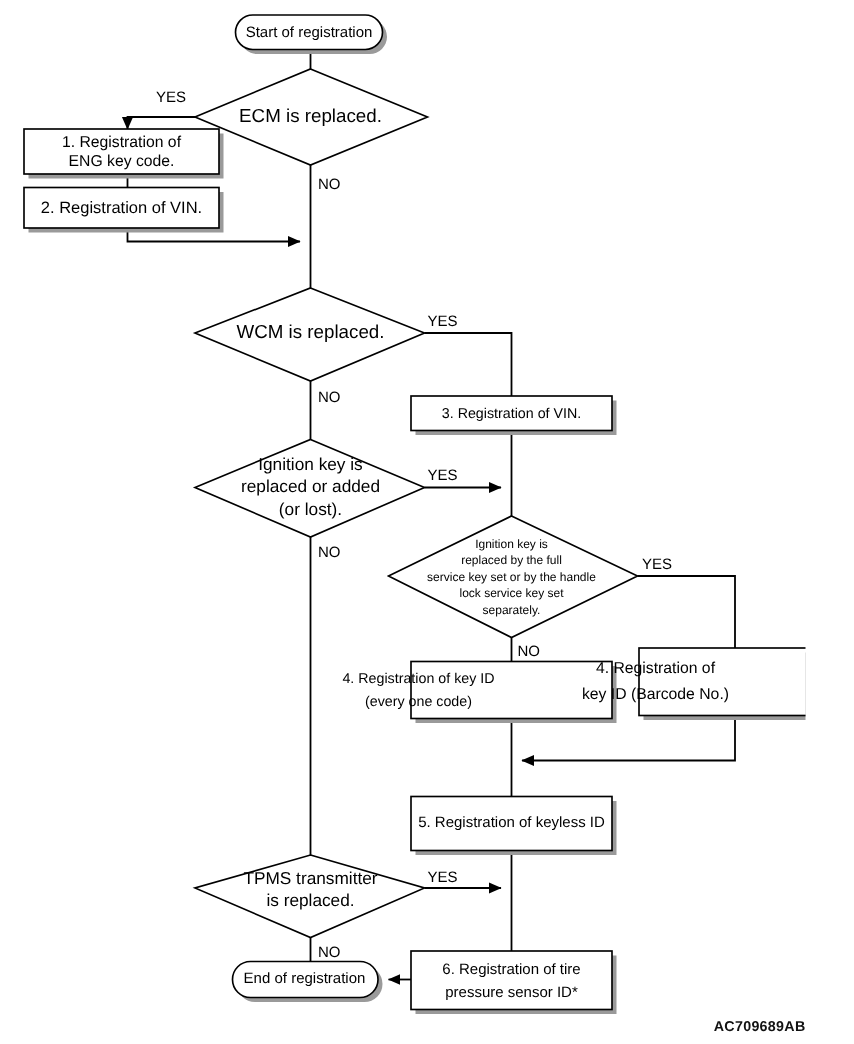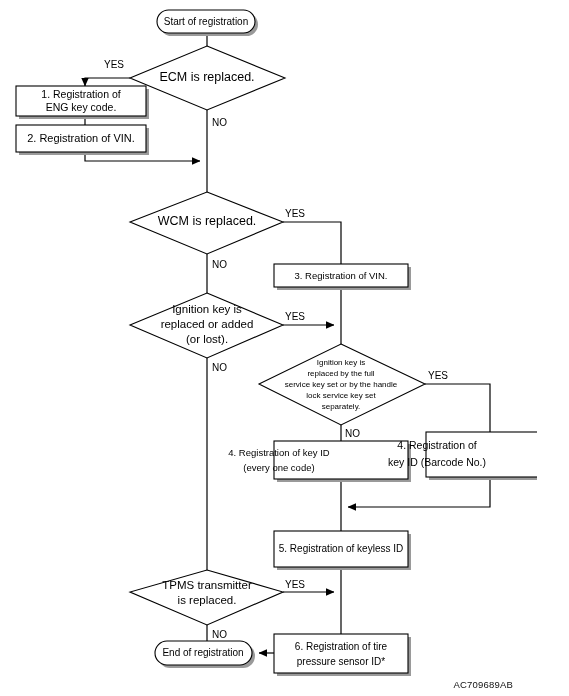--- a/index.html
+++ b/index.html
@@ -28,25 +28,25 @@
     text-anchor: middle;
     dominant-baseline: middle;
   }
   .edge-label {
     font-family: "Liberation Sans", sans-serif;
     font-size: 10px;
     fill: #000000;
   }
   .corner-code {
     position: absolute;
-    right: 24px;
+    right: 0;
     bottom: 6px;
     font-family: "Liberation Sans", sans-serif;
     font-size: 9.5px;
-    font-weight: normal;
+    font-weight: bold;
     letter-spacing: 0.2px;
     color: #111111;
   }
   .shape-fill { fill: #ffffff; }
   .shape-stroke { stroke: #000000; stroke-width: 1.1; }
   .shadow { fill: #9a9a9a; }
   .conn { stroke: #000000; stroke-width: 1.2; fill: none; }
 </style>
 </head>
 <body>

